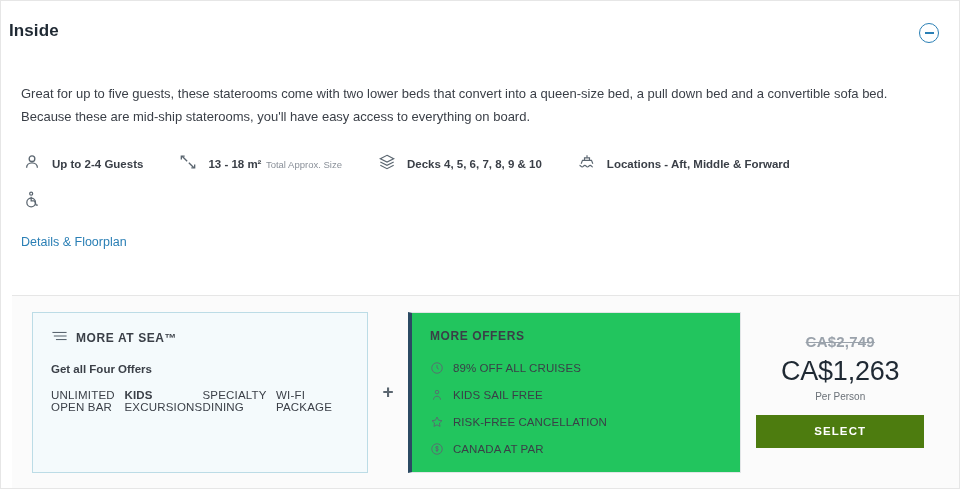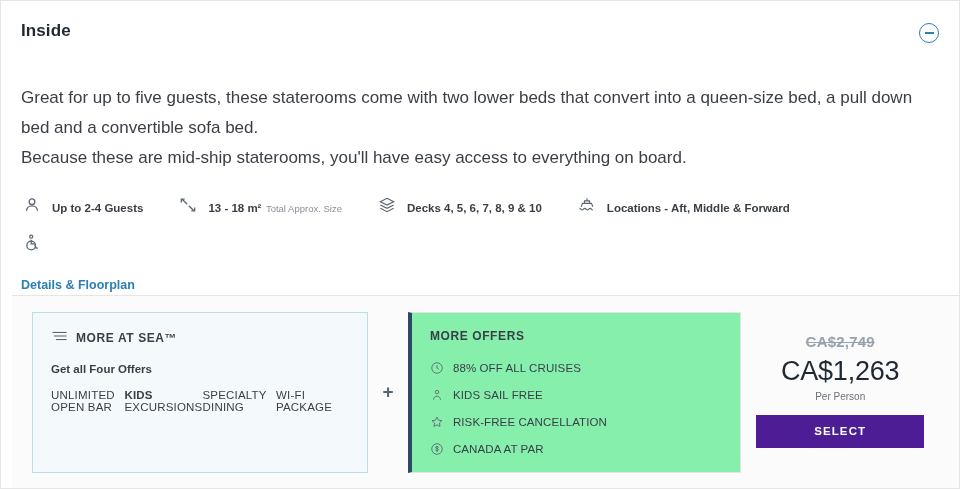--- a/index.html
+++ b/index.html
@@ -14,21 +14,21 @@
     height: 489px;
     background: #ffffff;
     overflow: hidden;
     border: 1px solid #e6e6e6;
   }
 
   
   .header {
     position: relative;
     height: 68px;
-    padding: 20px 20px 0 20px;
+    padding: 20px 20px 0 8px;
   }
   .header-title {
     font-size: 17px;
     font-weight: bold;
     color: #1f2933;
     letter-spacing: 0.1px;
   }
   .collapse-btn {
     position: absolute;
     top: 22px;
@@ -44,21 +44,21 @@
   }
   .collapse-btn .bar {
     width: 9px;
     height: 1.5px;
     background: #2a7fb5;
   }
 
   
   .description {
     padding: 14px 20px 0 20px;
-    font-size: 17px;
+    font-size: 13px;
     line-height: 1.75;
     color: #3a3f47;
   }
   .description p { margin: 0; }
 
   
   .features {
     padding: 22px 20px 0 20px;
     display: flex;
     flex-wrap: wrap;
@@ -95,21 +95,20 @@
   }
   .feature.wide { margin-right: 5px; }
 
   .details-link {
     padding: 8px 20px 0 20px;
     font-size: 12.5px;
     color: #2a7fb5;
     text-decoration: none;
     display: inline-block;
     cursor: pointer;
-    font-weight: bold;
   }
 
   
   .offers-wrap {
     position: absolute;
     left: 11px;
     right: 0;
     bottom: 0;
     height: 193px;
     background: #fbfbfb;
@@ -162,21 +161,21 @@
   .plus {
     width: 40px;
     text-align: center;
     font-size: 19px;
     color: #5b6670;
     font-weight: bold;
   }
 
   .more-offers {
     width: 337px;
-    background: #86efac;
+    background: #22c55e;
     border: 1px solid #e2e5e7;
     border-left: 4px solid #2b4a63;
     padding: 16px 18px 0 18px;
   }
   .mo-title {
     font-size: 12px;
     font-weight: bold;
     letter-spacing: 0.6px;
     color: #3a3f47;
     margin-bottom: 18px;
@@ -223,21 +222,21 @@
   .per-person {
     font-size: 10px;
     color: #6b7178;
     margin-top: 4px;
     font-weight: normal;
   }
   .select-btn {
     margin-top: 13px;
     width: 168px;
     height: 33px;
-    background: #4c1d95;
+    background: #4d7c0f;
     color: #ffffff;
     border: none;
     font-size: 11.5px;
     font-weight: bold;
     letter-spacing: 1.1px;
     cursor: pointer;
     font-family: "Liberation Sans", sans-serif;
   }
 </style>
 </head>
@@ -359,21 +358,21 @@
     <div class="offer-card more-offers">
       <div class="mo-title">MORE OFFERS</div>
 
       <div class="mo-item">
         <span class="moicon">
           <svg width="14" height="14" viewBox="0 0 24 24" fill="none" stroke="#5b6670" stroke-width="1.5">
             <circle cx="12" cy="12" r="9"></circle>
               <path d="M12 7v5l3 2"></path>
           </svg>
         </span>
-        <span>88% OFF ALL CRUISES</span>
+        <span>89% OFF ALL CRUISES</span>
       </div>
 
       <div class="mo-item">
         <span class="moicon">
           <svg width="14" height="14" viewBox="0 0 24 24" fill="none" stroke="#5b6670" stroke-width="1.5">
             <circle cx="12" cy="7" r="3"></circle>
               <path d="M6 20c0-3.3 2.7-6 6-6s6 2.7 6 6"></path>
           </svg>
         </span>
         <span>KIDS SAIL FREE</span>

